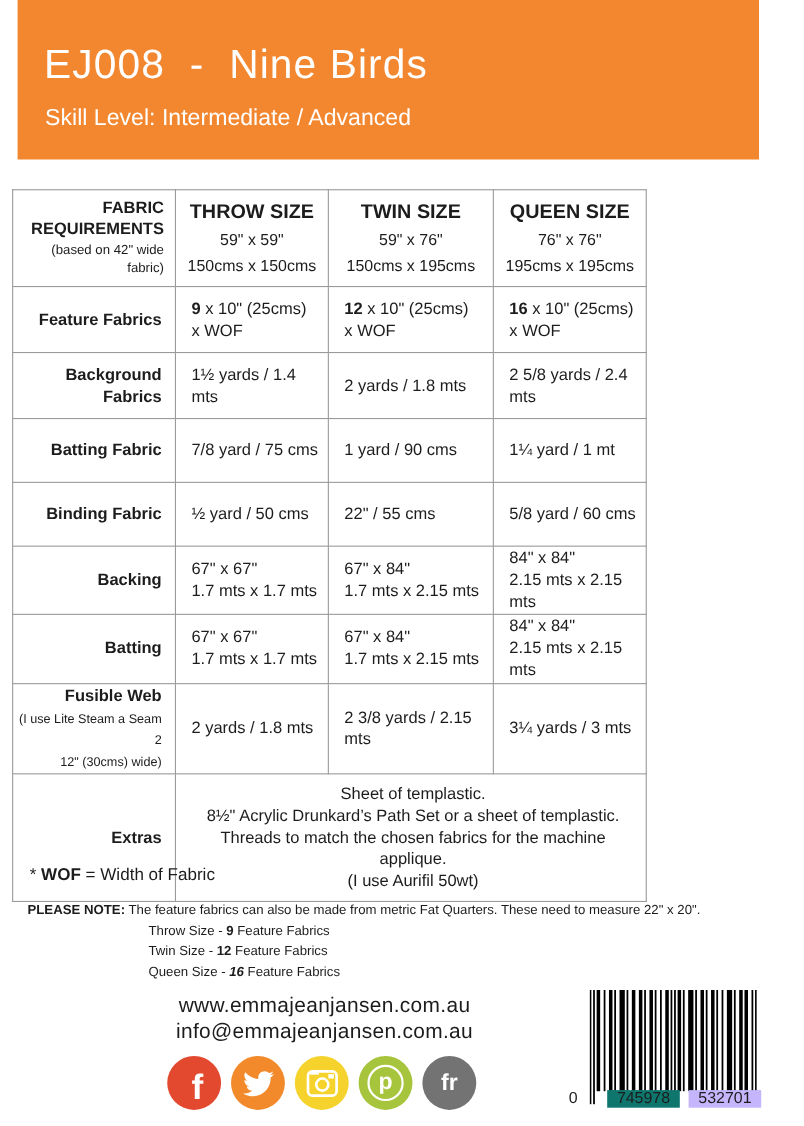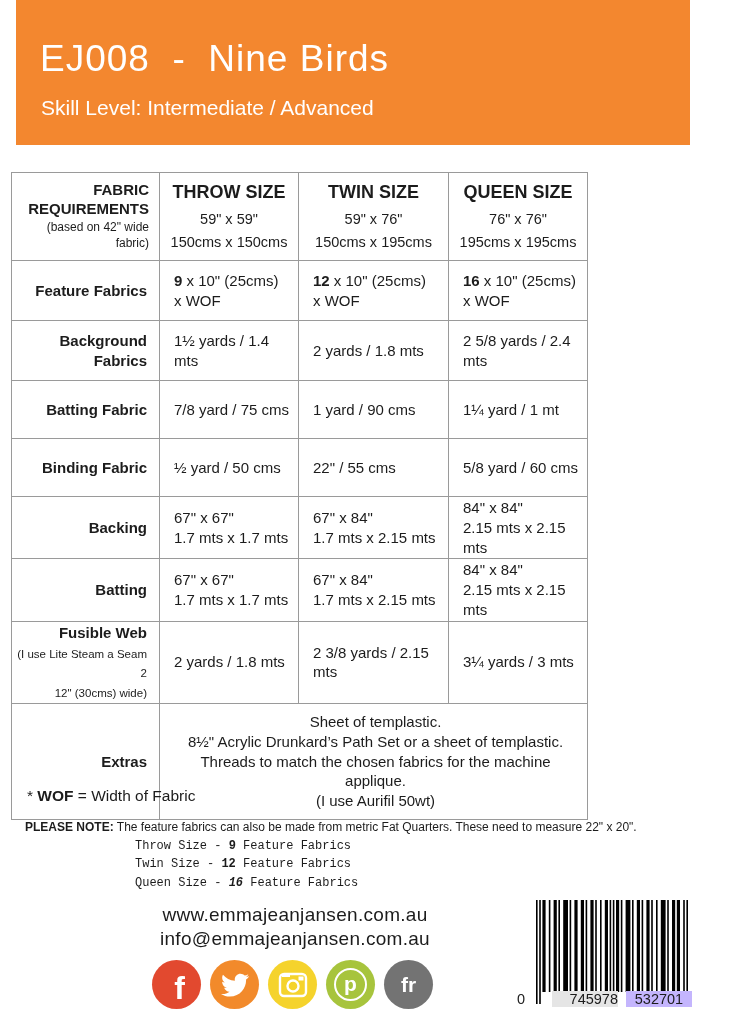--- a/index.html
+++ b/index.html
@@ -25,40 +25,40 @@
   .colhead .cin{font-size:14.5px;margin-top:5px;}
   .colhead .ccm{font-size:14.5px;margin-top:4px;}
   .sublbl{font-weight:normal;font-size:11.5px;line-height:1.25;}
   tr.h88{height:88px;} tr.h60{height:60px;} tr.h58{height:58px;}
   tr.h59{height:59px;} tr.h68{height:68px;} tr.h95{height:95px;}
   td.extras-cell{padding:8px 10px 8px 14px;font-size:14.5px;line-height:1.5;text-align:center;}
   
   .wof{position:absolute;top:787px;left:27px;font-size:15.5px;}
   .please{position:absolute;top:820px;left:25px;font-size:12px;line-height:1.3;width:690px;}
   .please .pl-label{font-weight:bold;}
-  .please .pl-lines{margin-left:110px;margin-top:3px;font-family:Liberation Mono, monospace;}
+  .please .pl-lines{margin-left:110px;margin-top:3px;}
   .please .pl-lines div{margin-top:3px;}
   .it{font-style:italic;}
   
   .contact{position:absolute;top:903px;left:140px;width:310px;text-align:center;
            font-size:19px;line-height:1.25;letter-spacing:0.3px;}
   .social{position:absolute;top:960px;left:152px;display:flex;gap:9px;}
   .sicon{width:49px;height:49px;border-radius:50%;display:flex;align-items:center;
          justify-content:center;color:#ffffff;position:relative;}
   .fb-f{font-weight:bold;font-size:32px;margin-top:8px;margin-left:6px;}
   .fr-t{font-weight:bold;font-size:21px;}
   .pring{width:33px;height:33px;border:2.5px solid #ffffff;border-radius:50%;
          display:flex;align-items:center;justify-content:center;
          font-weight:bold;font-size:21px;color:#ffffff;padding-bottom:1px;box-sizing:border-box;}
   
   .barcode{position:absolute;top:894px;left:514px;width:190px;height:124px;background:#ffffff;}
   .barcode svg{position:absolute;top:6px;left:22px;}
   .bc-digits{position:absolute;top:97px;left:0;width:190px;font-size:14.5px;}
   .bc-lead{position:absolute;left:3px;top:0;}
-  .bc-g1{position:absolute;left:38px;top:0;width:66px;text-align:right;background:#e5e5e5;}
+  .bc-g1{position:absolute;left:38px;top:0;width:66px;text-align:center;background:#0f766e;}
   .bc-g2{position:absolute;left:112px;top:0;width:66px;text-align:center;background:#c4b5fd;}
 </style>
 </head>
 <body>
 
 <div class="page">
 
   <div class="banner" style="background: rgb(243, 135, 47);">
     <div class="title">EJ008  -  Nine Birds</div>
     <div class="subtitle">Skill Level: Intermediate / Advanced</div>

